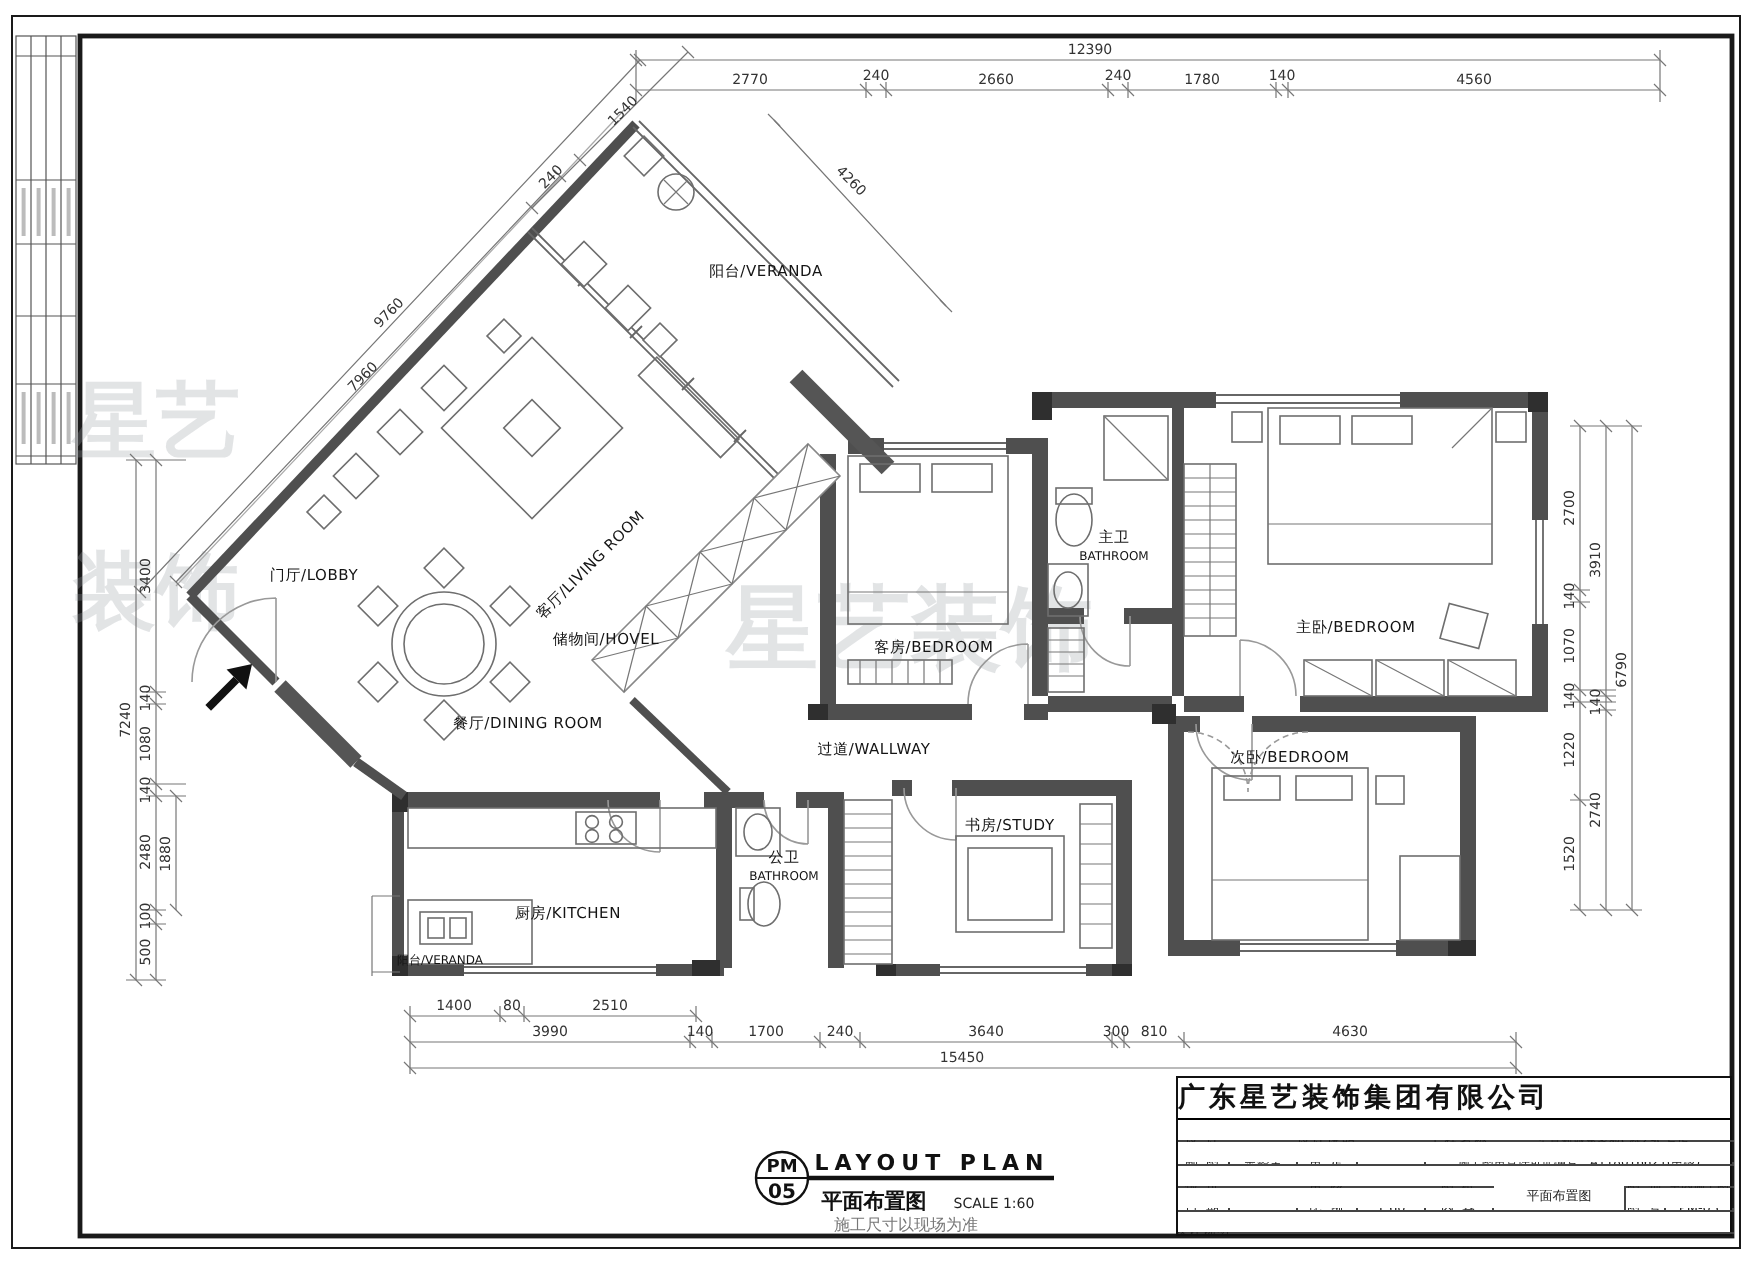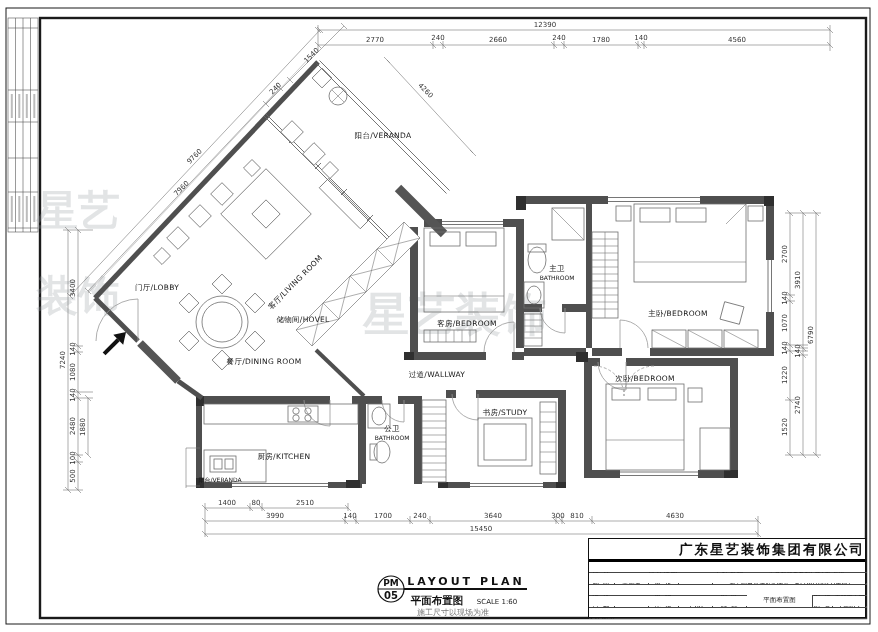--- a/index.html
+++ b/index.html
@@ -12,22 +12,22 @@
   .rs{font-size:6px;fill:#141414;text-anchor:middle;}
   .wm{fill:#9aa0a6;opacity:.28;text-anchor:middle;font-weight:bold;}
   .thin{stroke:#777;stroke-width:.6;fill:none;}
   .win{stroke:#666;stroke-width:.9;fill:none;}
   .furn{stroke:#6e6e6e;stroke-width:.8;fill:#fff;}
   .furnN{stroke:#6e6e6e;stroke-width:.8;fill:none;}
   .door{stroke:#999;stroke-width:.8;fill:none;}
   
   #tblock{position:absolute;left:588px;top:538px;width:278px;height:80px;
           border:1.6px solid #111;background:#fff;box-sizing:border-box;}
-  #tb-company{height:20px;line-height:20px;text-align:right;font-weight:bold;
-          font-size:13.5px;letter-spacing:2px;border-bottom:3px solid #000000;color:#111;}
+  #tb-company{height:20px;line-height:20px;text-align:left;font-weight:bold;
+          font-size:13.5px;letter-spacing:2px;border-bottom:1px solid #000000;color:#111;}
   #tb-grid{position:relative;display:grid;width:100%;height:calc(100% - 21px);
           grid-template-columns:26px 34px 30px 34px 34px 66px 20px 34px;
           grid-template-rows:repeat(5,1fr);}
   #tb-grid div{border-right:.5px solid #444;border-bottom:.5px solid #444;
           font-size:6.5px;color:#222;display:flex;align-items:center;justify-content:center;
           overflow:hidden;white-space:nowrap;margin-top:10px;}
   #tb-grid .lb{letter-spacing:1px;}
   #tb-grid .sm{font-size:6px;}
   
   #dlabel{position:absolute;left:0;top:0;}

